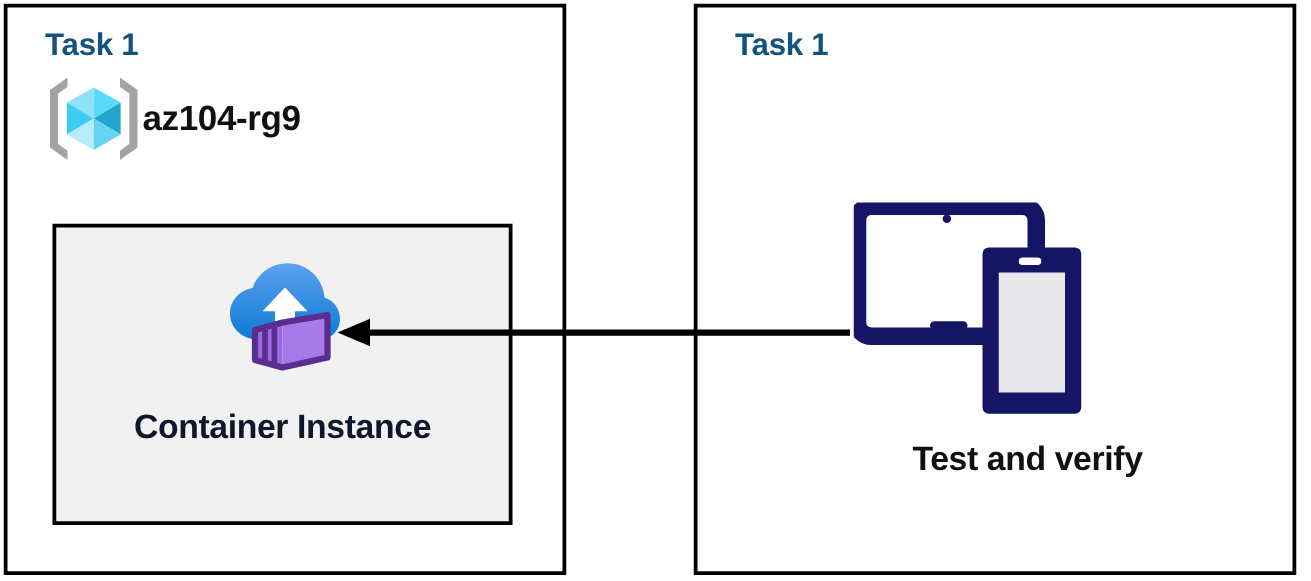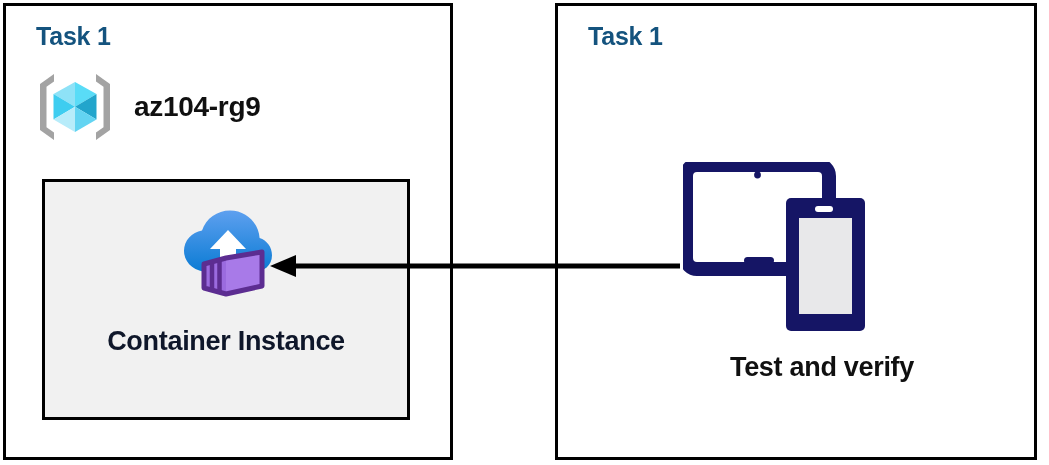--- a/index.html
+++ b/index.html
@@ -51,24 +51,23 @@
     font-weight: bold;
     color: #14537e;
     letter-spacing: -0.2px;
     white-space: nowrap;
   }
 
   
   #rg-row {
     position: absolute;
     left: 30px;
-    top: 62px;
+    top: 50px;
     display: flex;
     align-items: center;
-    gap: 20px;
   }
   #rg-icon {
     width: 78px;
     height: 78px;
     display: block;
   }
   #rg-label {
     font-size: 28px;
     font-weight: bold;
     color: #101010;

